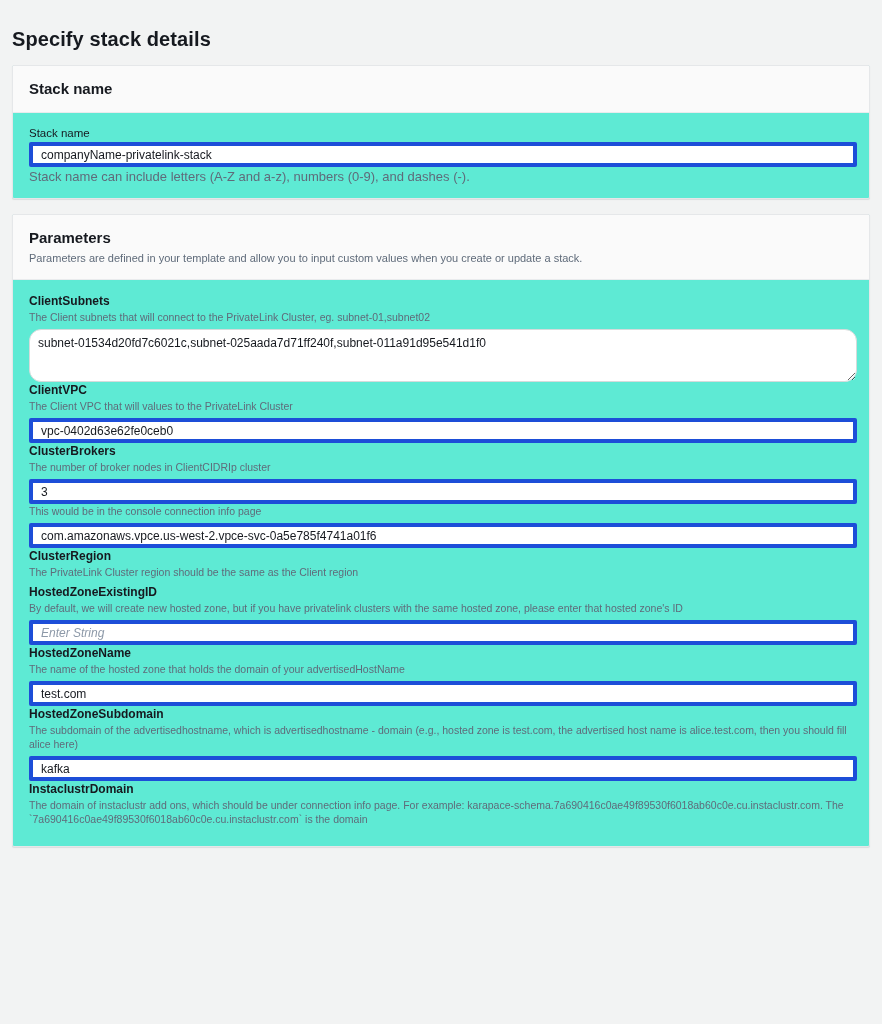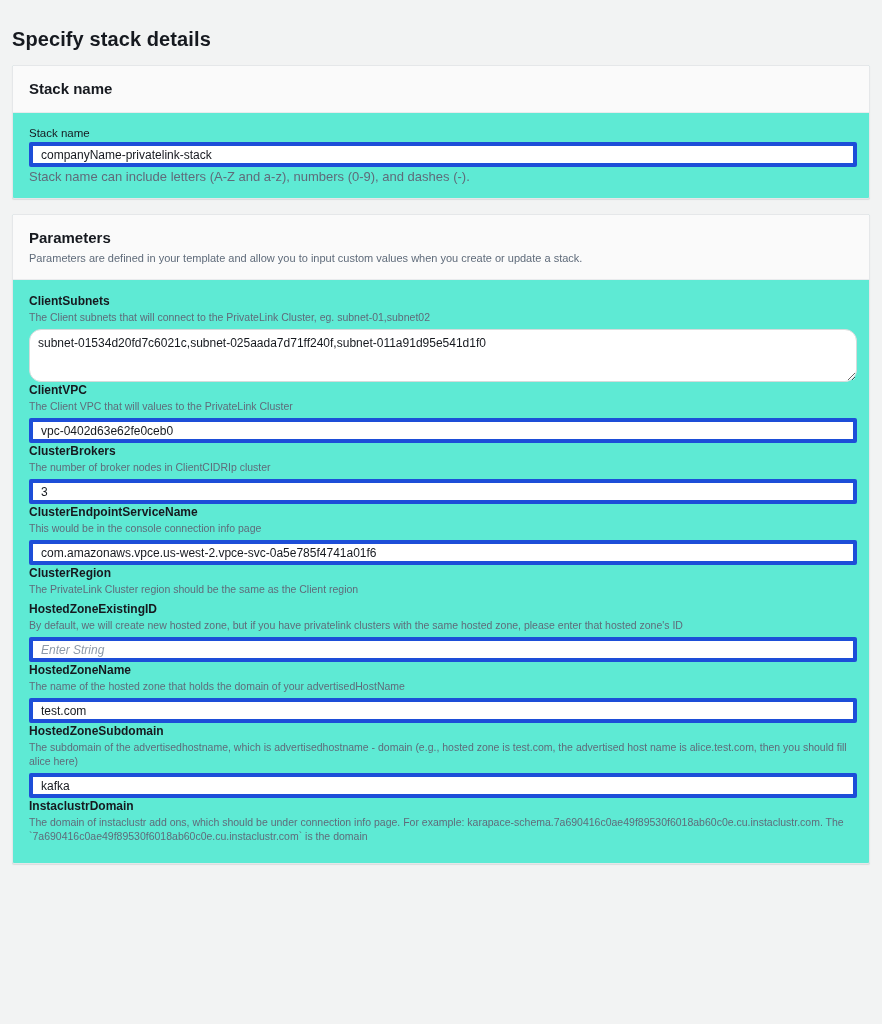--- a/index.html
+++ b/index.html
@@ -165,21 +165,20 @@
           <div class="field-label">ClientVPC</div>
           <div class="field-desc">The Client VPC that will values to the PrivateLink Cluster</div>
           <input type="text" class="text-input" value="vpc-0402d63e62fe0ceb0" style="">
         </div>
         <div class="field">
           <div class="field-label">ClusterBrokers</div>
           <div class="field-desc">The number of broker nodes in ClientCIDRIp cluster</div>
           <input type="text" class="text-input" value="3" style="">
         </div>
         <div class="field">
-          <div class="field-label">ClusterEndpointServiceName</div>
           <div class="field-desc">This would be in the console connection info page</div>
           <input type="text" class="text-input" value="com.amazonaws.vpce.us-west-2.vpce-svc-0a5e785f4741a01f6" style="">
         </div>
         <div class="field">
           <div class="field-label">ClusterRegion</div>
           <div class="field-desc">The PrivateLink Cluster region should be the same as the Client region</div>
         </div>
         <div class="field">
           <div class="field-label">HostedZoneExistingID</div>
           <div class="field-desc">By default, we will create new hosted zone, but if you have privatelink clusters with the same hosted zone, please enter that hosted zone's ID</div>

